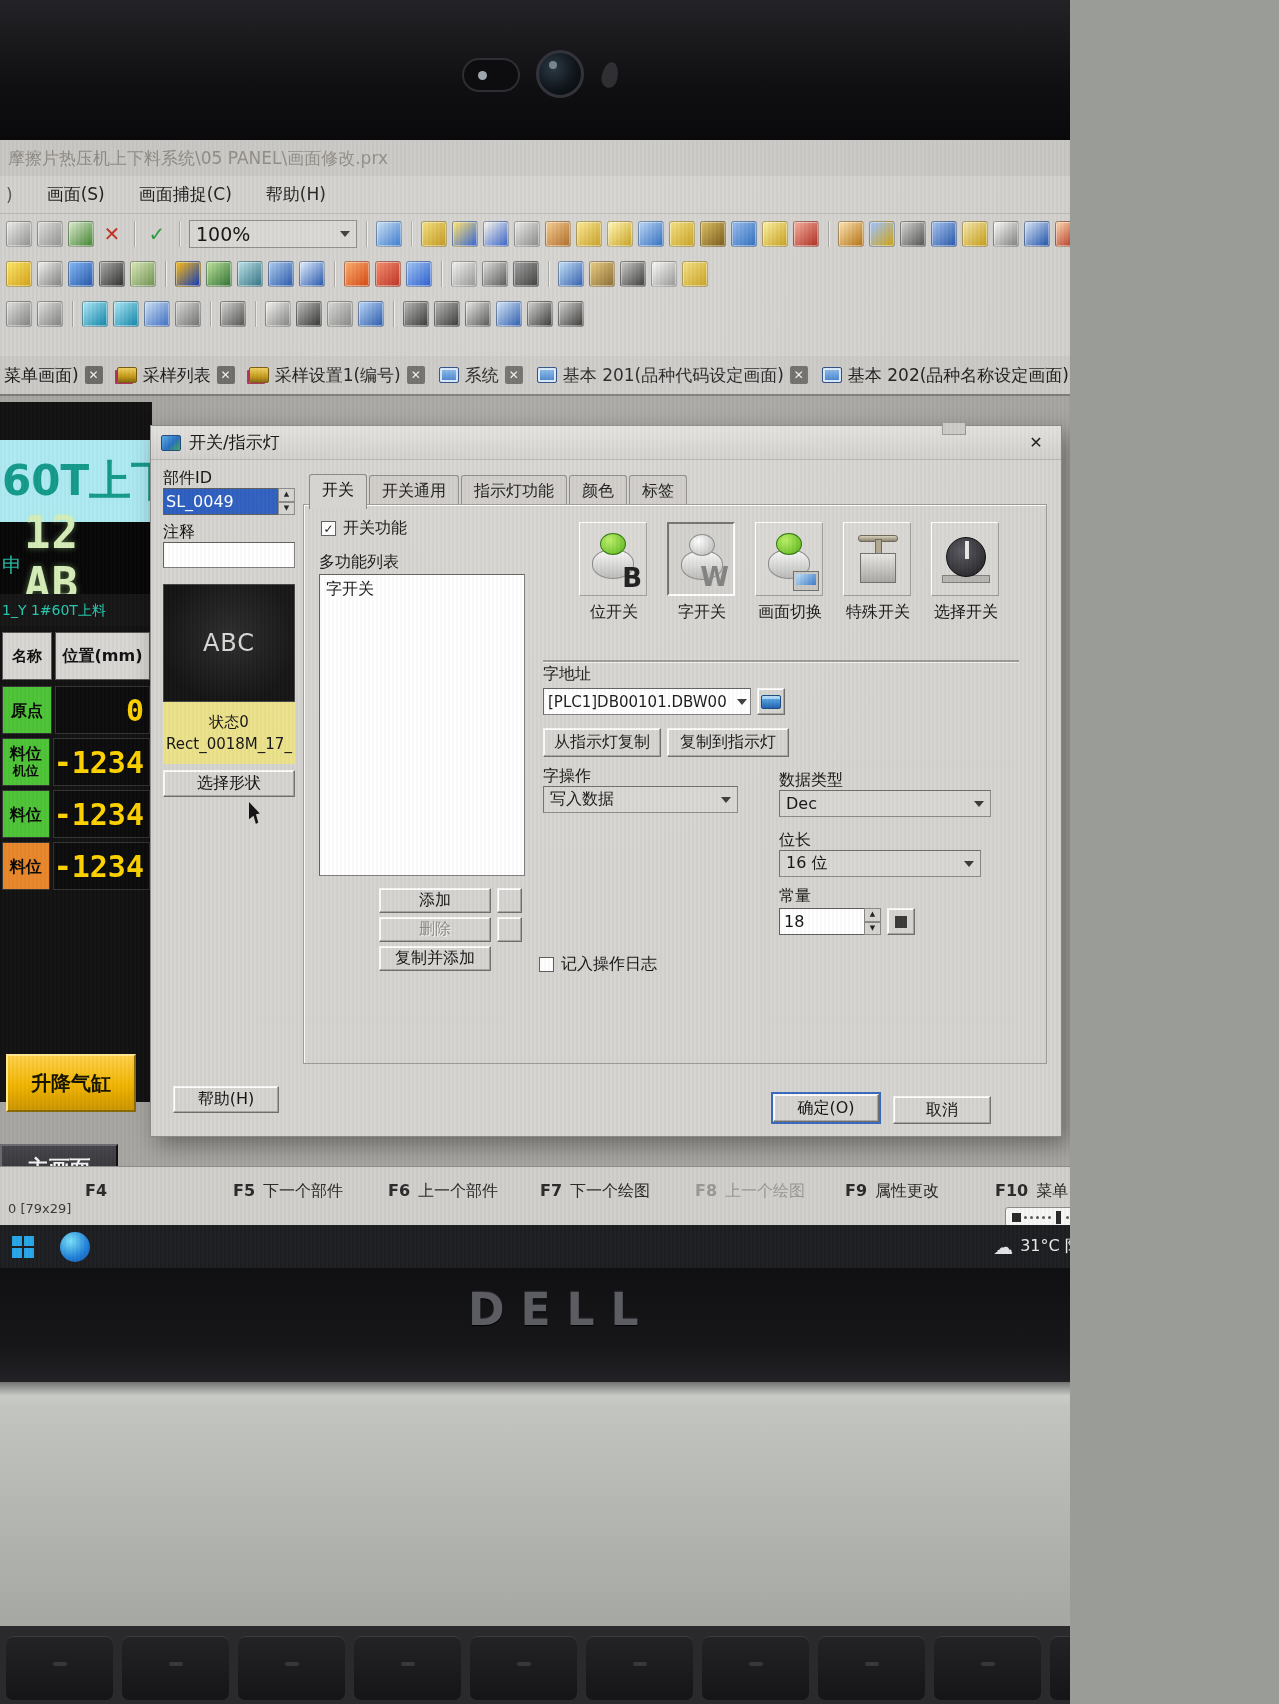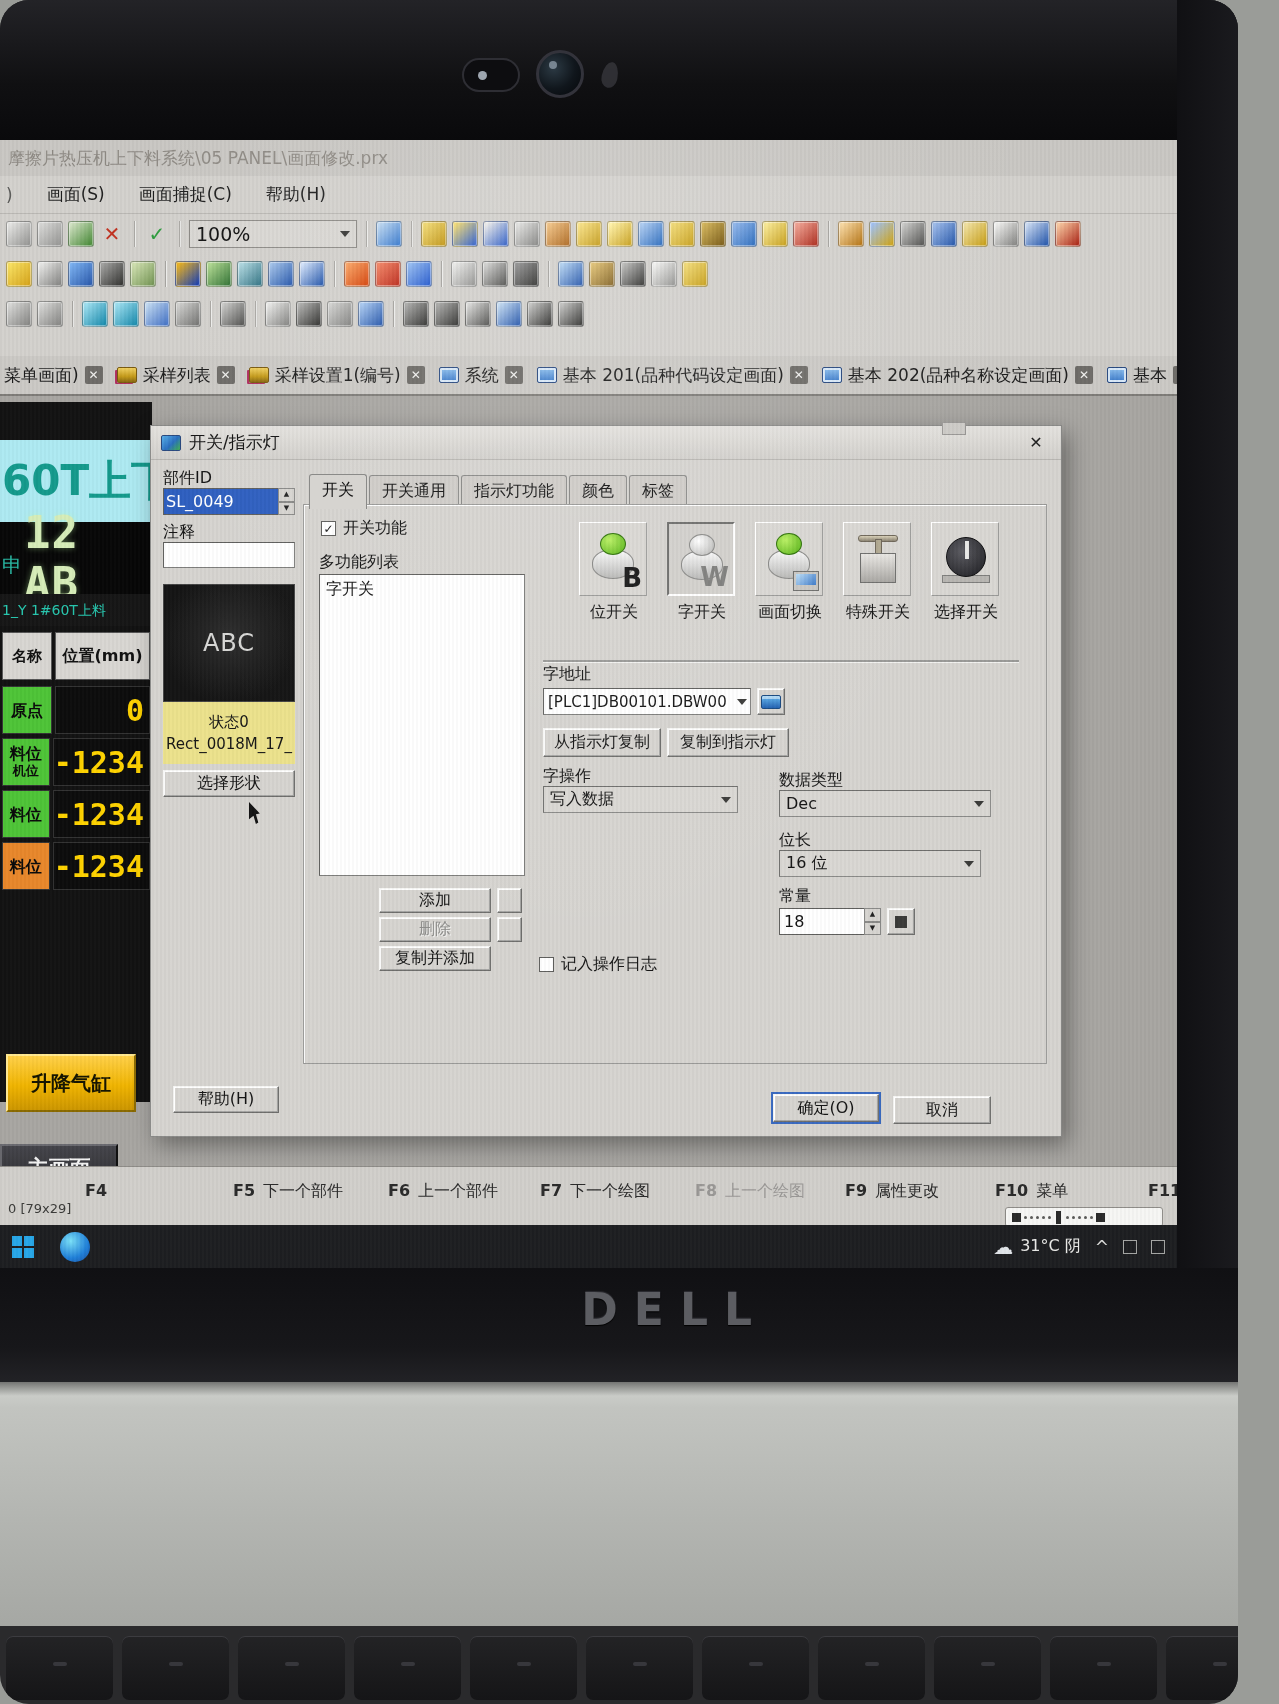--- a/index.html
+++ b/index.html
@@ -1,26 +1,26 @@
 <!DOCTYPE html>
 <html><head>
 <meta charset="utf-8">
 <style>
   html,body{margin:0;padding:0;background:#9a9c98;}
   *{box-sizing:border-box;font-family:"DejaVu Sans","Liberation Sans",sans-serif;}
-  #photo{position:relative;width:1238px;height:1704px;overflow:hidden;background:linear-gradient(180deg,#1a1a1c 0%,#1a1a1c 80%,#b4b6b2 81%);border-radius:29px;}
+  #photo{position:relative;width:1070px;height:1704px;overflow:hidden;background:linear-gradient(180deg,#1a1a1c 0%,#1a1a1c 80%,#b4b6b2 81%);}
   
   #bezel-top{position:absolute;left:0;top:0;width:1279px;height:140px;background:linear-gradient(180deg,#232327 0%,#101012 60%,#0a0a0c 100%);}
   #shutter{position:absolute;left:462px;top:58px;width:58px;height:34px;border-radius:17px;background:#0d0d10;border:2px solid #2e2e34;}
   #shutter-dot{position:absolute;left:14px;top:11px;width:9px;height:9px;border-radius:50%;background:#b8c2cc;opacity:.85;}
   #lens{position:absolute;left:536px;top:50px;width:48px;height:48px;border-radius:50%;background:radial-gradient(circle at 35% 35%,#2c3a44 0%,#10161c 55%,#05070a 100%);border:3px solid #33333b;}
   #lens-hl{position:absolute;left:10px;top:8px;width:8px;height:8px;border-radius:50%;background:#8c9aa6;opacity:.8;}
   #cam-drop{position:absolute;left:602px;top:62px;width:16px;height:26px;border-radius:50% 50% 50% 50%/60% 60% 40% 40%;background:#3c3c42;opacity:.7;transform:rotate(12deg);}
   #bezel-right{position:absolute;left:1177px;top:0;width:102px;height:1382px;background:linear-gradient(90deg,#101013 0%,#1c1c20 70%,#29292d 100%);}
-  #chin{position:absolute;left:0;top:1268px;width:1279px;height:114px;background:linear-gradient(180deg,#101013 0%,#17171a 70%,#222226 100%);text-align:right;}
+  #chin{position:absolute;left:0;top:1268px;width:1279px;height:114px;background:linear-gradient(180deg,#101013 0%,#17171a 70%,#222226 100%);}
   #dell{position:absolute;left:468px;top:16px;width:300px;font-size:44px;font-weight:bold;letter-spacing:16px;color:#5c5d62;text-shadow:0 1px 1px #000,0 -1px 1px #2e2e33;}
   #deck{position:absolute;left:0;top:1382px;width:1279px;height:322px;background:linear-gradient(180deg,#d2d4d0 0%,#c2c4c0 8%,#b2b4b0 45%,#a6a8a4 75%,#8e908c 100%);}
   #deck-shadow{position:absolute;left:0;top:0;width:1279px;height:14px;background:linear-gradient(180deg,rgba(0,0,0,.45),rgba(0,0,0,0));}
   #keys{position:absolute;left:0;top:1626px;width:1279px;height:78px;background:#2a2a2c;display:flex;gap:9px;padding:10px 6px 0 6px;}
   .key{width:112px;height:64px;border-radius:7px;background:linear-gradient(180deg,#232325 0%,#151517 100%);box-shadow:inset 0 1px 0 #3c3c40;}
   .key::after{content:"";display:block;width:14px;height:4px;margin:26px auto;background:#4a4a50;border-radius:2px;opacity:.6;}
   
   #screen{position:absolute;left:0;top:140px;width:1177px;height:1128px;background:#cfcdc9;overflow:hidden;}
   #screen::after{content:"";position:absolute;inset:0;pointer-events:none;background:repeating-linear-gradient(90deg,rgba(0,0,0,.025) 0 2px,rgba(255,255,255,.015) 2px 4px),radial-gradient(ellipse at 50% 0%,rgba(255,255,255,.10),rgba(0,0,0,0) 55%);}
   #titlebar{position:absolute;left:0;top:0;width:100%;height:36px;background:#c9c7c3;color:#8e8a84;font-size:17px;line-height:36px;padding-left:8px;white-space:nowrap;}

